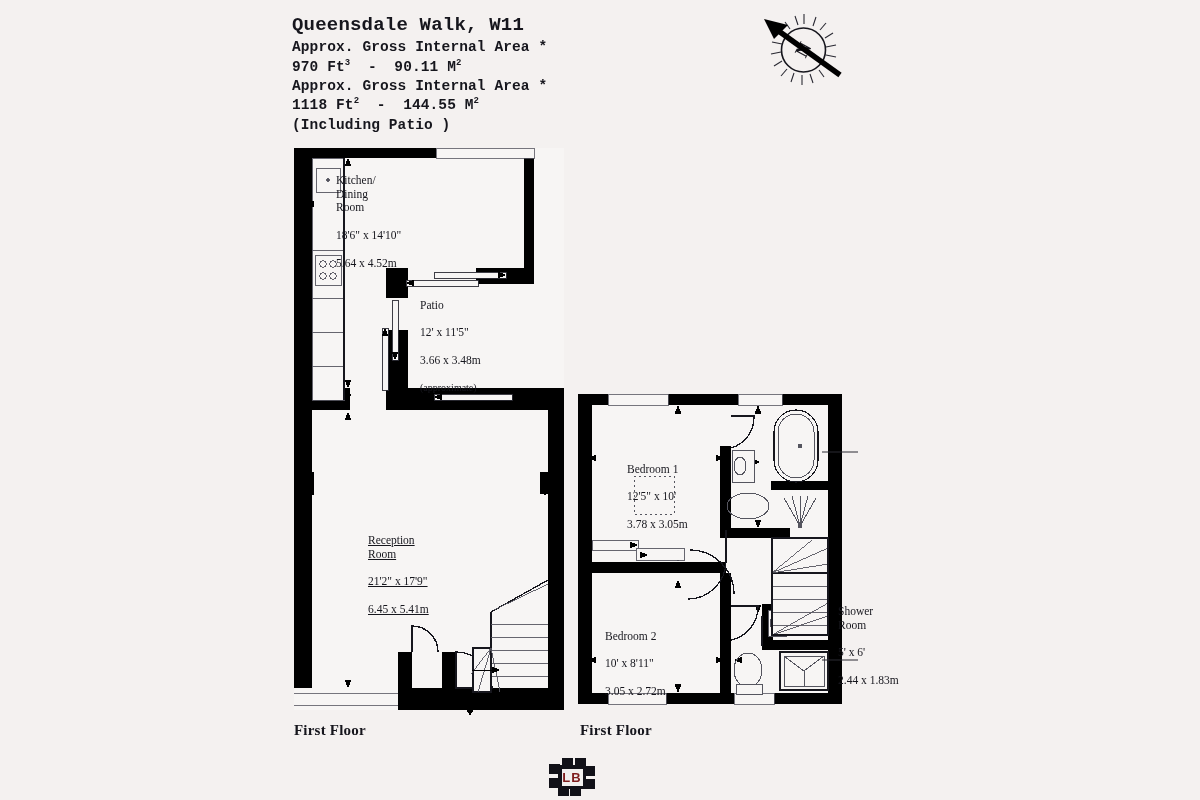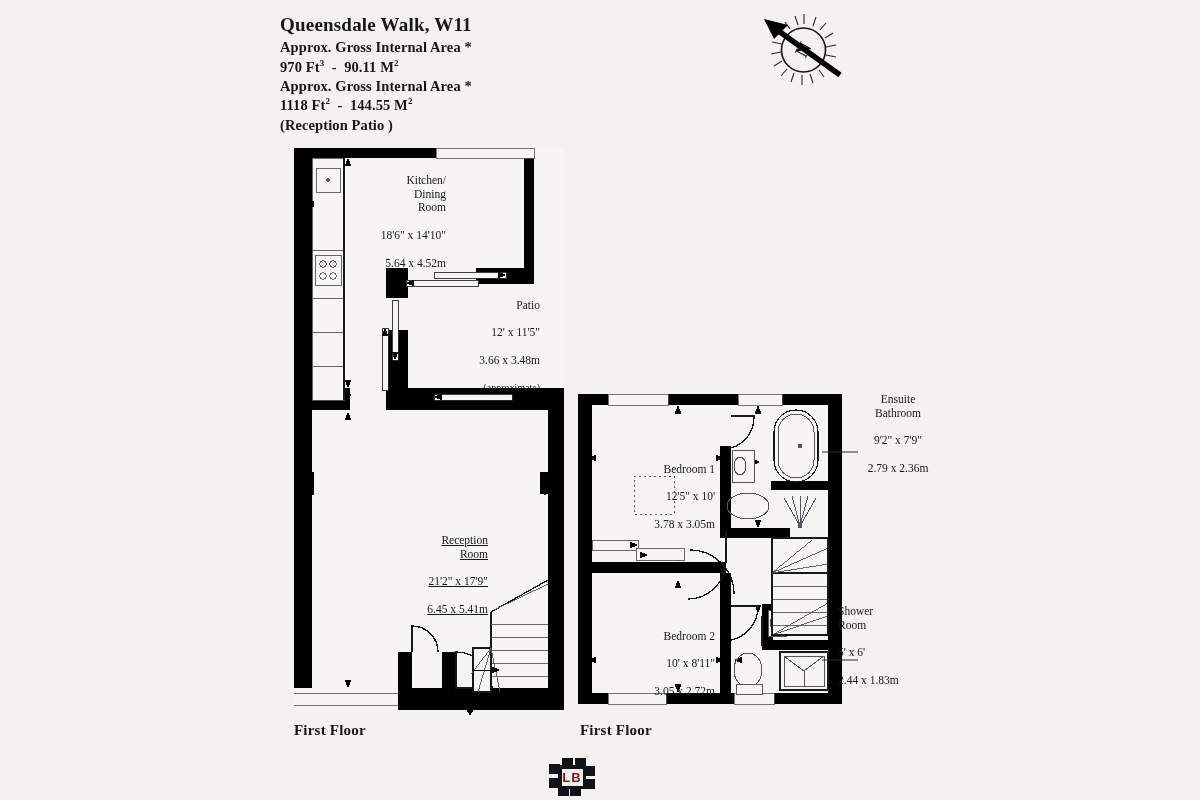--- a/index.html
+++ b/index.html
@@ -13,23 +13,24 @@
     height: 800px;
     background: #f4f1f0;
     font-family: "Liberation Serif", "DejaVu Serif", serif;
     color: #16161d;
     overflow: hidden;
   }
 
   
   .header {
     position: absolute;
-    left: 280px;
+    left: 292px;
     top: 14px;
     width: 430px;
+    font-family: Liberation Mono, monospace;
   }
   .header .title {
     font-size: 19px;
     font-weight: bold;
     letter-spacing: 0.2px;
     line-height: 1.18;
     margin-bottom: 2px;
   }
   .header .line {
     font-size: 14.5px;
@@ -61,35 +62,35 @@
     font-size: 15px;
     font-weight: bold;
     letter-spacing: 0.2px;
   }
   #ground-floor-label { left: 294px; top: 722px; }
   #first-floor-label  { left: 580px; top: 722px; }
 
   
   .room-label {
     position: absolute;
-    text-align: right;
+    text-align: left;
     line-height: 1.2;
     font-size: 11.5px;
     color: #16161d;
     white-space: pre-line;
     pointer-events: none;
   }
   .room-label .nm { display: block; }
   .room-label .dim { display: block; font-size: 11.5px; }
   .room-label .note { display: block; font-size: 10px; }
 
   #label-kitchen   { left: 336px; top: 160px;  width: 110px; }
   #label-patio     { left: 420px; top: 285px;  width: 120px; }
   #label-reception { left: 368px; top: 520px;  width: 120px; text-decoration: underline; }
-  #label-bed1      { left: 605px; top: 449px;  width: 110px; }
+  #label-bed1      { left: 627px; top: 449px;  width: 110px; }
   #label-bed2      { left: 605px; top: 616px;  width: 110px; }
   #label-ensuite   { left: 838px; top: 379px;  width: 120px; text-align: center;}
   #label-shower    { left: 838px; top: 591px;  width: 120px; text-align: left;}
 
   
   .logo {
     position: absolute;
     left: 546px;
     top: 756px;
     width: 52px;
@@ -112,21 +113,21 @@
 <body>
 
 <div id="page">
 
   <div class="header">
     <div class="title">Queensdale Walk, W11</div>
     <div class="line">Approx. Gross Internal Area *</div>
     <div class="line"><span>970 Ft</span><sup>3</sup><span>  -  </span><span>90.11 M</span><sup>2</sup></div>
     <div class="line">Approx. Gross Internal Area *</div>
     <div class="line"><span>1118 Ft</span><sup>2</sup><span>  -  </span><span>144.55 M</span><sup>2</sup></div>
-    <div class="line">(Reception Patio )</div>
+    <div class="line">(Including Patio )</div>
   </div>
 
   <div class="compass">
     <svg width="108" height="88" viewBox="0 0 108 88">
       <g stroke="#2a2a33" stroke-width="1.1" fill="none">
         <line x1="52" y1="6" x2="52" y2="16"></line>
         <line x1="64" y1="9" x2="61" y2="18"></line>
         <line x1="74" y1="15" x2="68" y2="22"></line>
         <line x1="81" y1="25" x2="73" y2="30"></line>
         <line x1="84" y1="37" x2="74" y2="39"></line>
@@ -444,26 +445,20 @@
     <span class="dim">12'5" x 10'</span>
     <span class="dim">3.78 x 3.05m</span>
   </div>
 
   <div class="room-label" id="label-bed2">
     <span class="nm">Bedroom 2</span>
     <span class="dim">10' x 8'11"</span>
     <span class="dim">3.05 x 2.72m</span>
   </div>
 
-  <div class="room-label" id="label-ensuite">
-    <span class="nm">Ensuite
-Bathroom</span>
-    <span class="dim">9'2" x 7'9"</span>
-    <span class="dim">2.79 x 2.36m</span>
-  </div>
 
   <div class="room-label" id="label-shower">
     <span class="nm">Shower
 Room</span>
     <span class="dim">5' x 6'</span>
     <span class="dim">2.44 x 1.83m</span>
   </div>
 
   <svg style="position:absolute;left:818px;top:440px;width:42px;height:30px;">
     <line x1="40" y1="12" x2="4" y2="12" stroke="#2a2a33" stroke-width="1"></line>

